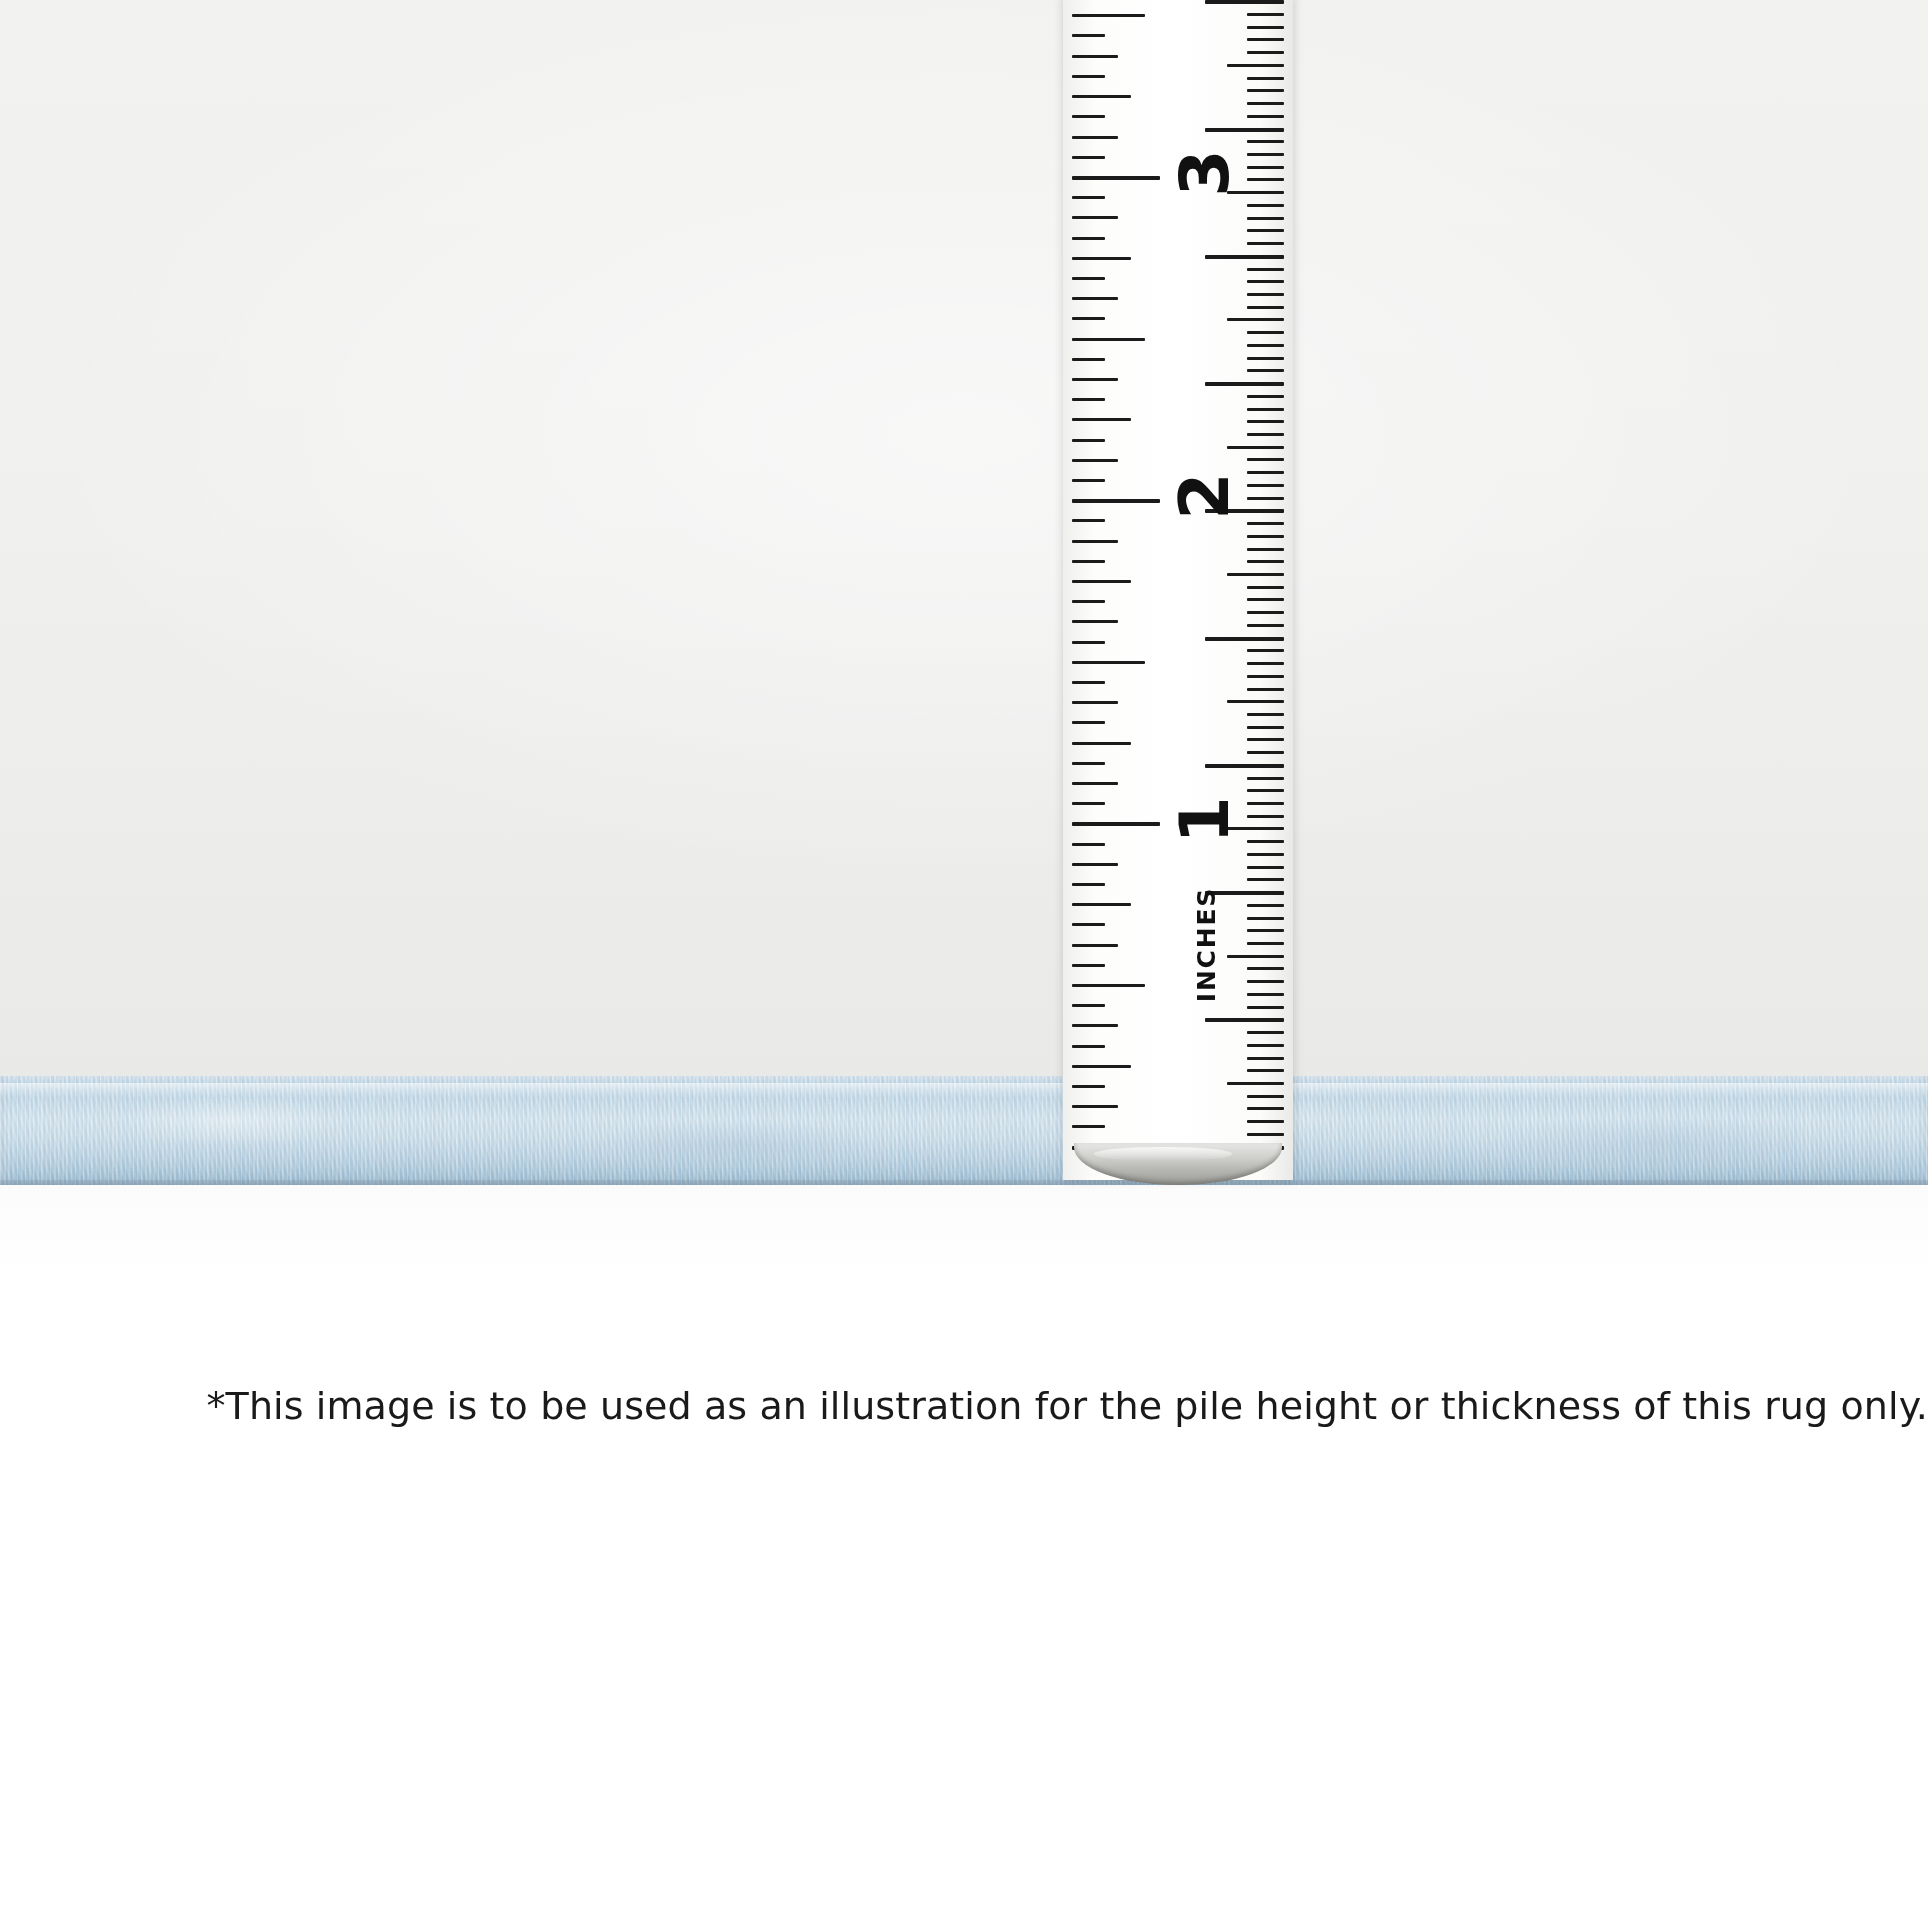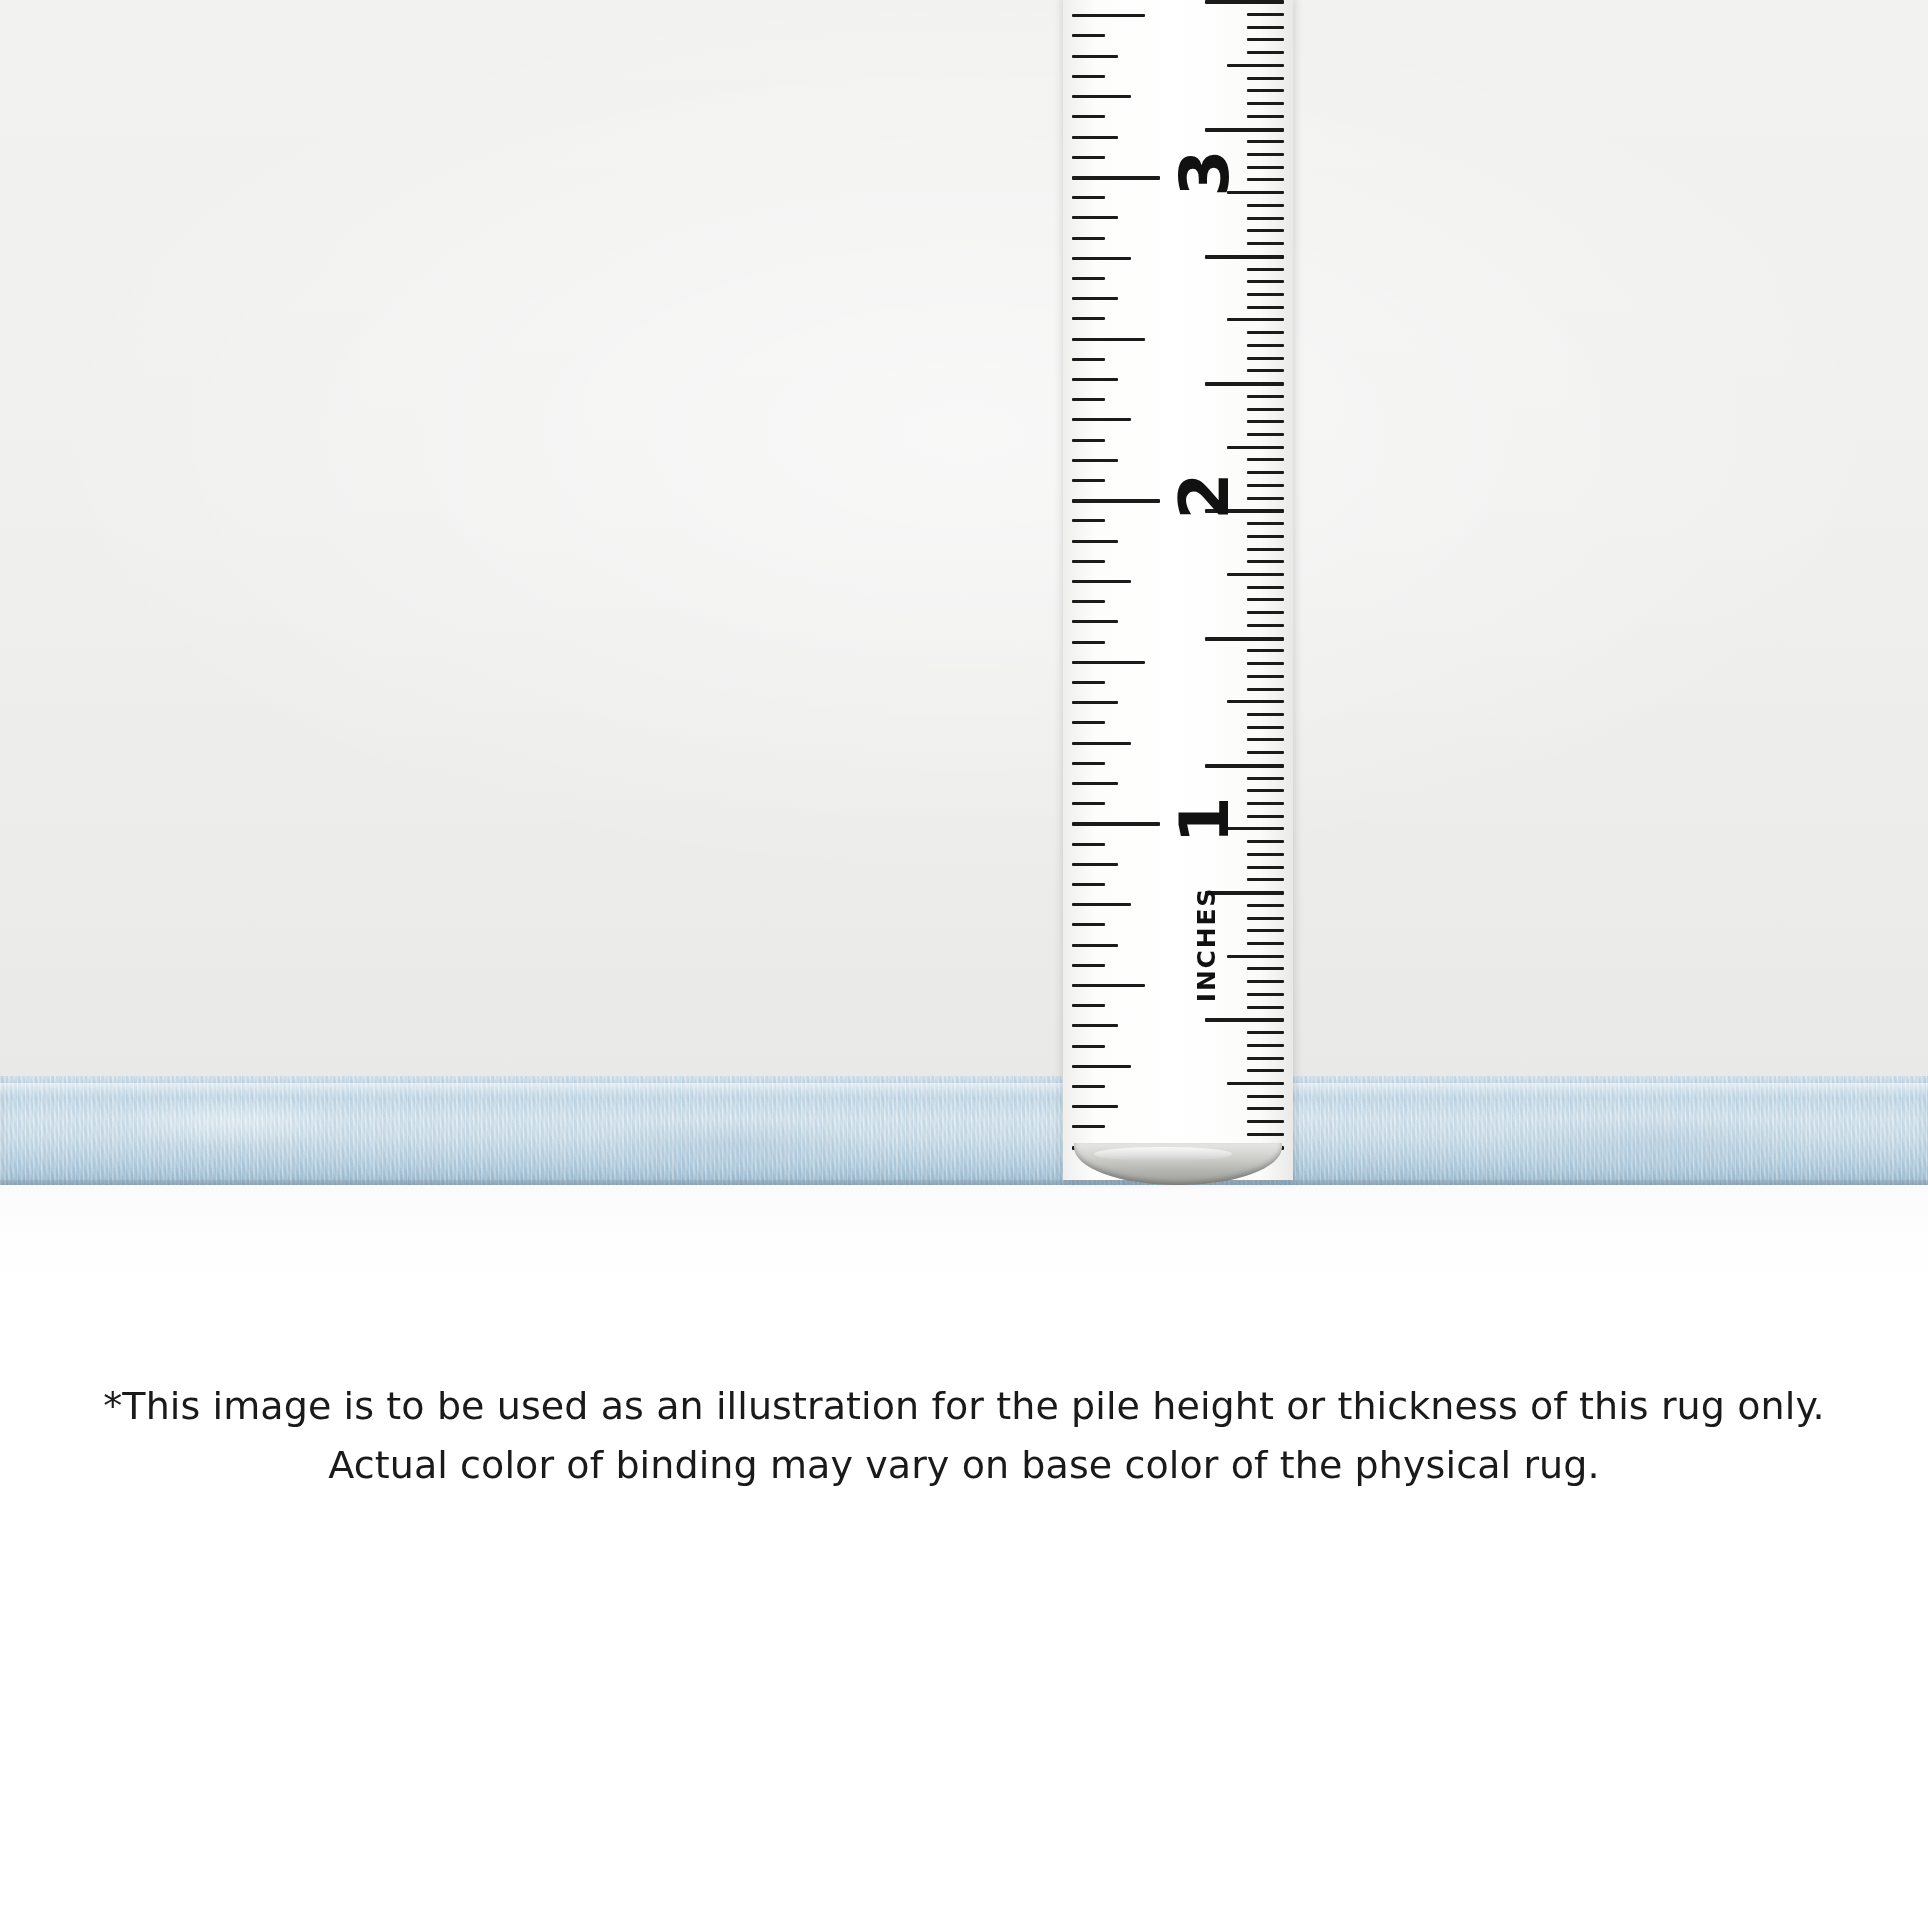--- a/index.html
+++ b/index.html
@@ -234,21 +234,21 @@
     left: 0;
     top: 1377px;
     width: 1928px;
     text-align: center;
     color: #1a1a1a;
     font-family: "DejaVu Sans", sans-serif;
     font-size: 38px;
     line-height: 1.55;
     letter-spacing: 0.1px;
   }
-  .caption .line { display: block; }
+  .caption .line { display: block; text-align: right; }
 </style>
 </head>
 <body>
 
 <div id="scene">
 
   <div class="photo">
 
     <div class="backdrop-wall"></div>
 
@@ -422,17 +422,16 @@
 
     <div class="ruler-tip">
       <div class="metal"></div>
       <div class="metal-sheen"></div>
     </div>
 
   </div>
 
   <div class="caption">
     <span class="line">*This image is to be used as an illustration for the pile height or thickness of this rug only.</span>
-    <span class="line">Actual color of binding may vary on base color of the physical rug.</span>
   </div>
 
 </div>
 
 
 </body></html>

